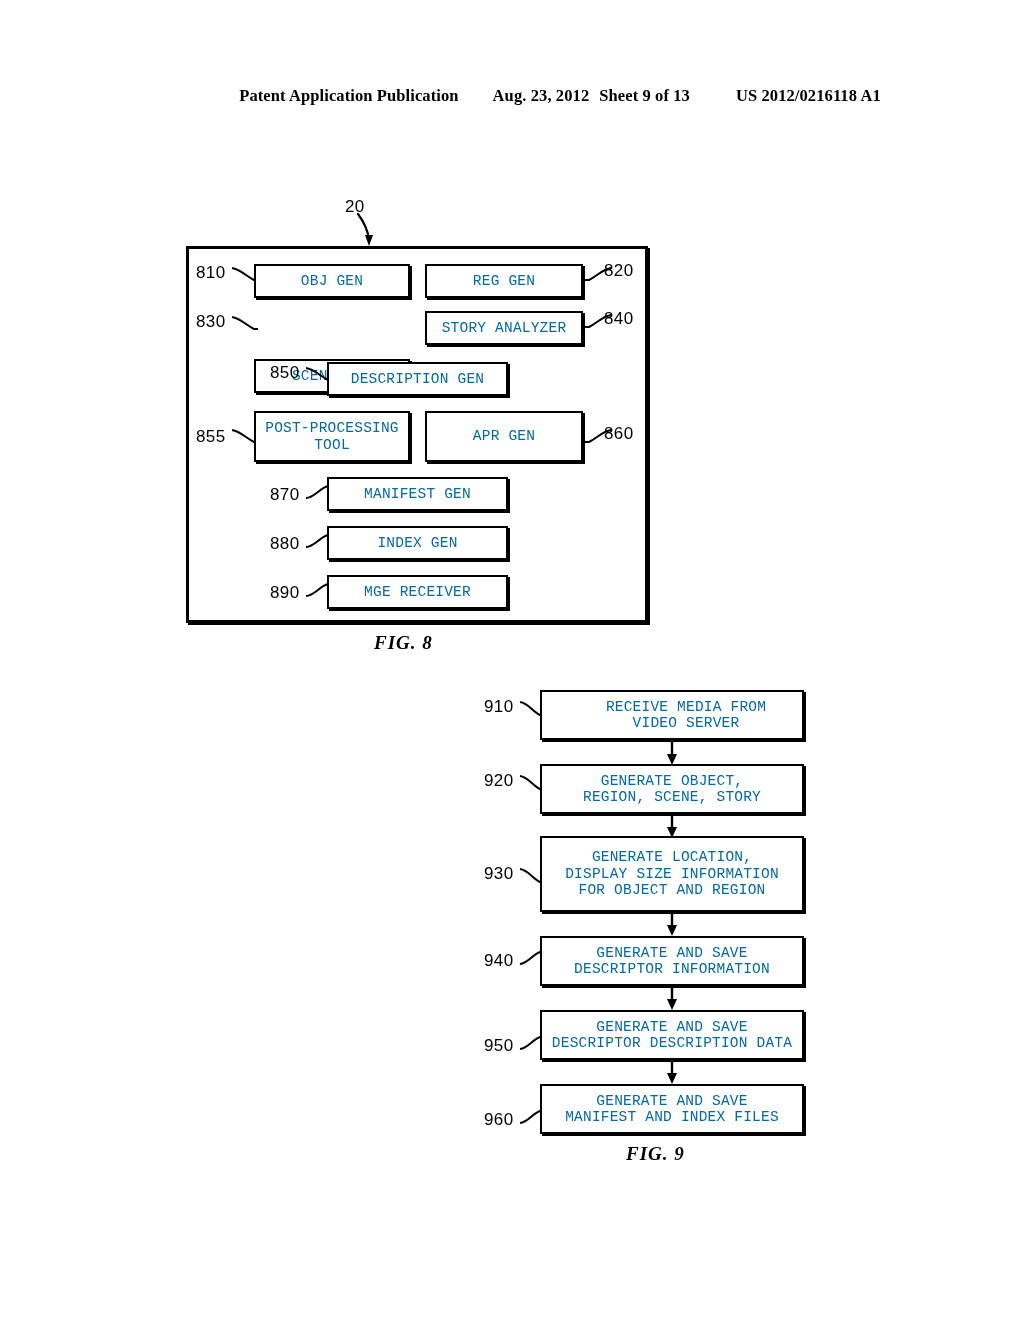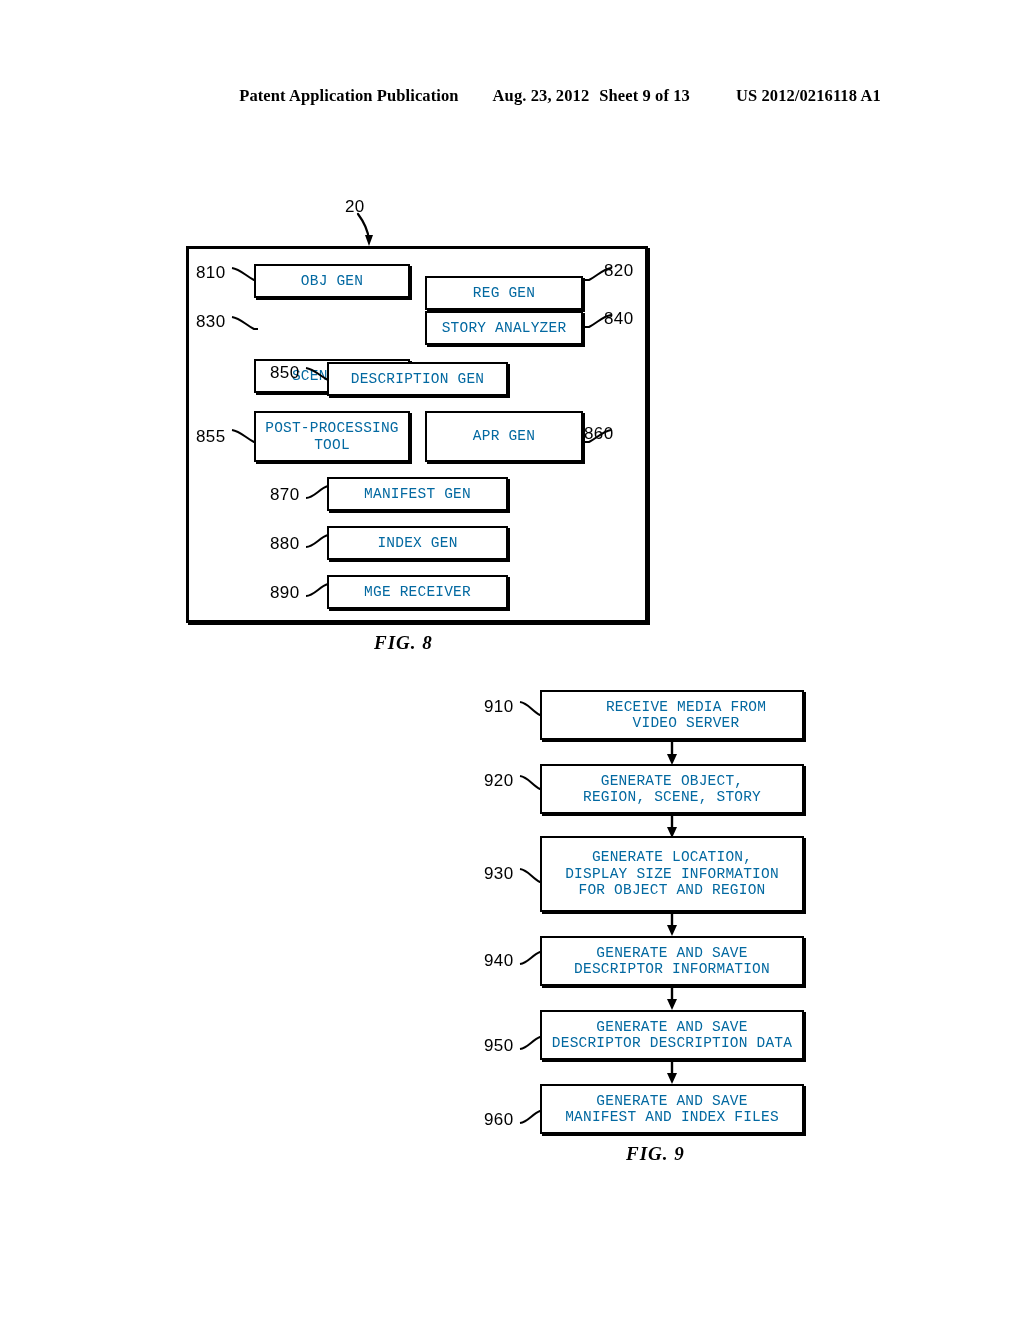--- a/index.html
+++ b/index.html
@@ -122,21 +122,21 @@
   <div class="ref" style="left:196px; top:264px;">810</div>
   <div class="lead" style="left:232px; top:266px; width:26px; height:22px;">
     <svg width="26" height="22" viewBox="0 0 26 22">
       <path d="M 0 2 C 8 3, 14 10, 22 14 L 26 14" fill="none" stroke="#000" stroke-width="2"></path>
     </svg>
   </div>
   <div class="node" style="left:254px; top:264px; width:156px; height:34px;">
     <span class="node-text">OBJ GEN</span>
   </div>
 
-  <div class="node" style="left:425px; top:264px; width:158px; height:34px;margin-top:12px;">
+  <div class="node" style="left:425px; top:264px; width:158px; height:34px;">
     <span class="node-text">REG GEN</span>
   </div>
   <div class="lead" style="left:585px; top:266px; width:26px; height:22px;">
     <svg width="26" height="22" viewBox="0 0 26 22">
       <path d="M 0 14 L 4 14 C 12 10, 18 3, 26 2" fill="none" stroke="#000" stroke-width="2"></path>
     </svg>
   </div>
   <div class="ref" style="left:604px; top:262px;">820</div>
 
   <div class="ref" style="left:196px; top:313px;">830</div>
@@ -180,21 +180,21 @@
   </div>
 
   <div class="node" style="left:254px; top:411px; width:156px; height:51px;">
     <span class="node-text">POST-PROCESSING TOOL</span>
   </div>
   <div class="lead" style="left:585px; top:428px; width:26px; height:22px;">
     <svg width="26" height="22" viewBox="0 0 26 22">
       <path d="M 0 14 L 4 14 C 12 10, 18 3, 26 2" fill="none" stroke="#000" stroke-width="2"></path>
     </svg>
   </div>
-  <div class="ref" style="left:584px; top:425px;text-align:right;">860</div>
+  <div class="ref" style="left:604px; top:425px;text-align:right;">860</div>
 
   <div class="ref" style="left:270px; top:486px;">870</div>
   <div class="lead" style="left:306px; top:482px; width:26px; height:22px;">
     <svg width="26" height="22" viewBox="0 0 26 22">
       <path d="M 0 16 C 8 16, 14 6, 22 4 L 26 4" fill="none" stroke="#000" stroke-width="2"></path>
     </svg>
   </div>
   <div class="node" style="left:327px; top:477px; width:181px; height:34px;">
     <span class="node-text">MANIFEST GEN</span>
   </div>

